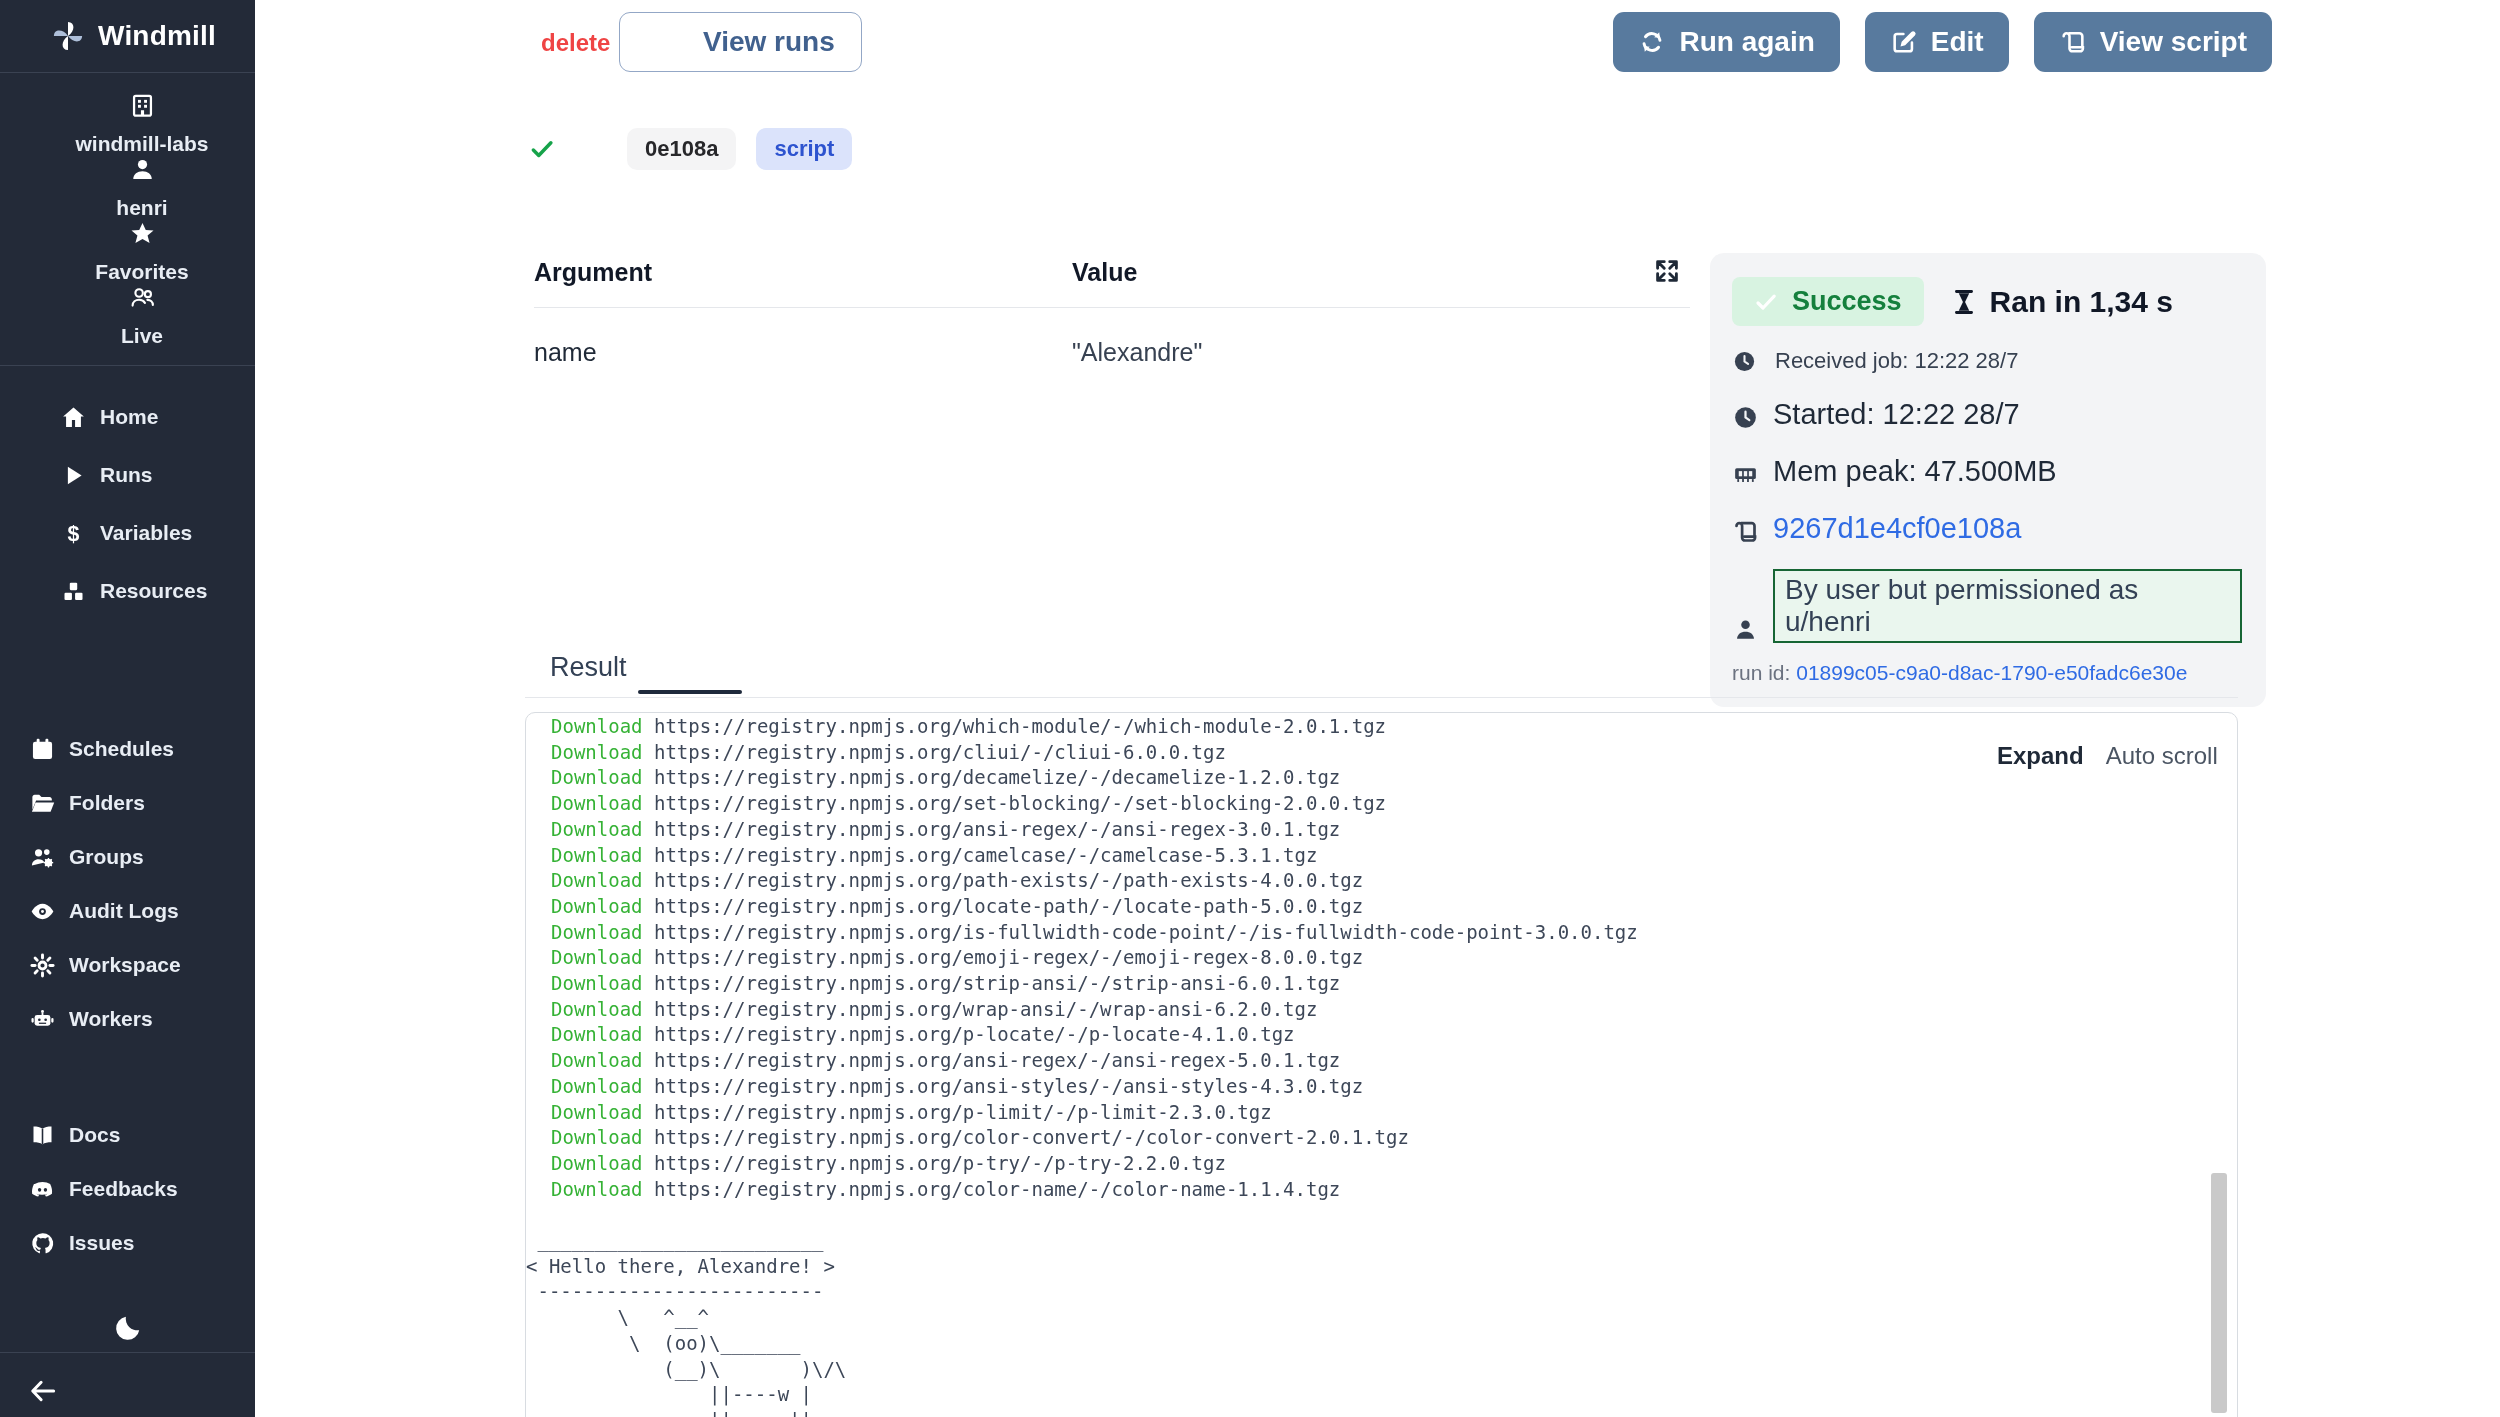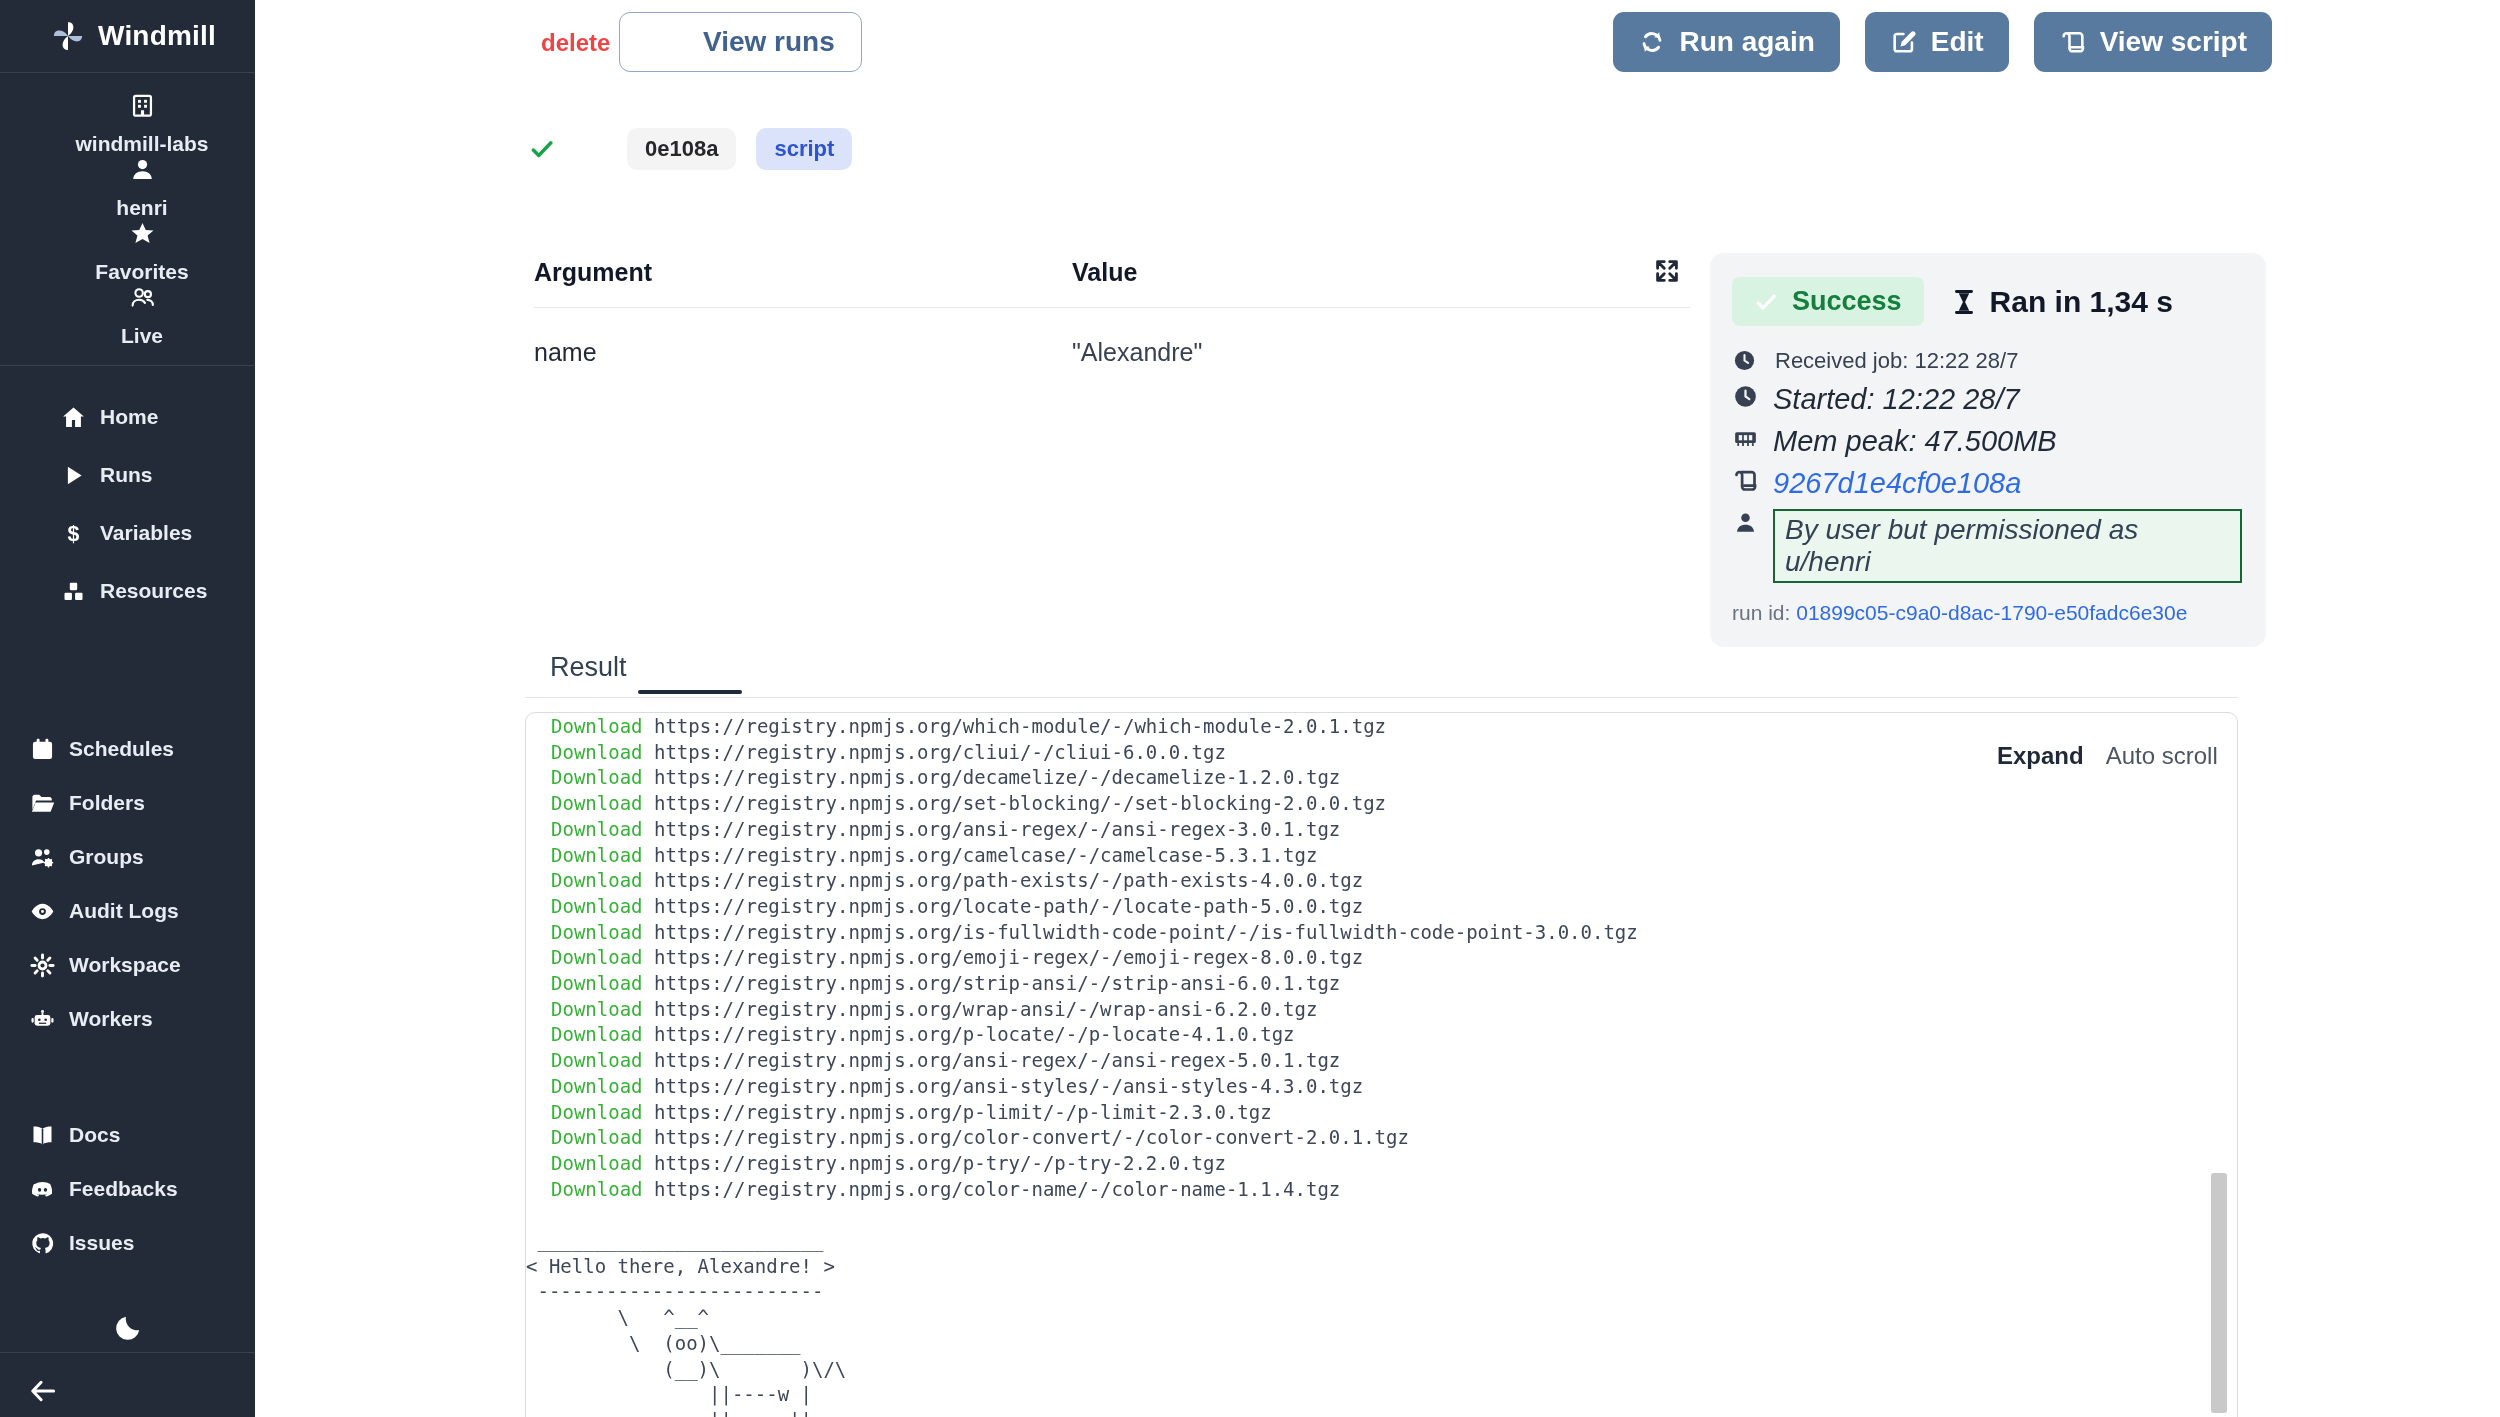--- a/index.html
+++ b/index.html
@@ -60,23 +60,23 @@
   .args-cell-v{font-size:25px;color:#374151;}
   
   .run-card{position:absolute;left:1710px;top:253px;width:556px;box-sizing:border-box;background:#f3f4f6;
     border-radius:14px;padding:24px 24px 22px 22px;}
   .card-row1{display:flex;align-items:center;gap:26px;}
   .success-badge{display:flex;align-items:center;gap:14px;background:#d8f3e1;color:#15803d;
     border-radius:8px;padding:9px 22px;font-size:27px;font-weight:600;}
   .success-badge svg{width:24px;height:24px;}
   .duration{display:flex;align-items:center;gap:12px;font-size:30px;font-weight:600;color:#111827;}
   .duration svg{width:28px;height:28px;}
-  .info-line{display:flex;align-items:flex-start;gap:14px;margin-top:15px;color:#1f2937;}
+  .info-line{display:flex;align-items:flex-end;gap:14px;margin-top:15px;color:#1f2937;}
   .info-line.small{font-size:22px;color:#374151;margin-top:22px;gap:18px;}
-  .info-line.big{font-size:29px;margin-top:9px;font-style:italic;}
+  .info-line.big{font-size:29px;margin-top:24px;}
   .info-line .icn{color:#374151;}
   .info-line .icn svg{width:25px;height:25px;}
   .info-line.big .icn svg{width:27px;height:27px;}
   .link-blue{color:#2f6be4;cursor:pointer;text-decoration:none;}
   .by-user-box{border:2.5px solid #166534;background:#eaf6ee;padding:3px 10px;font-size:28px;color:#334155;}
   .runid-line{margin-top:18px;font-size:21px;color:#6b7280;}
   .runid-line .link-blue{font-size:21px;}
   
   .tabs{position:absolute;left:550px;top:652px;display:flex;gap:26px;flex-direction:column;}
   .tab{font-size:27px;cursor:pointer;}

